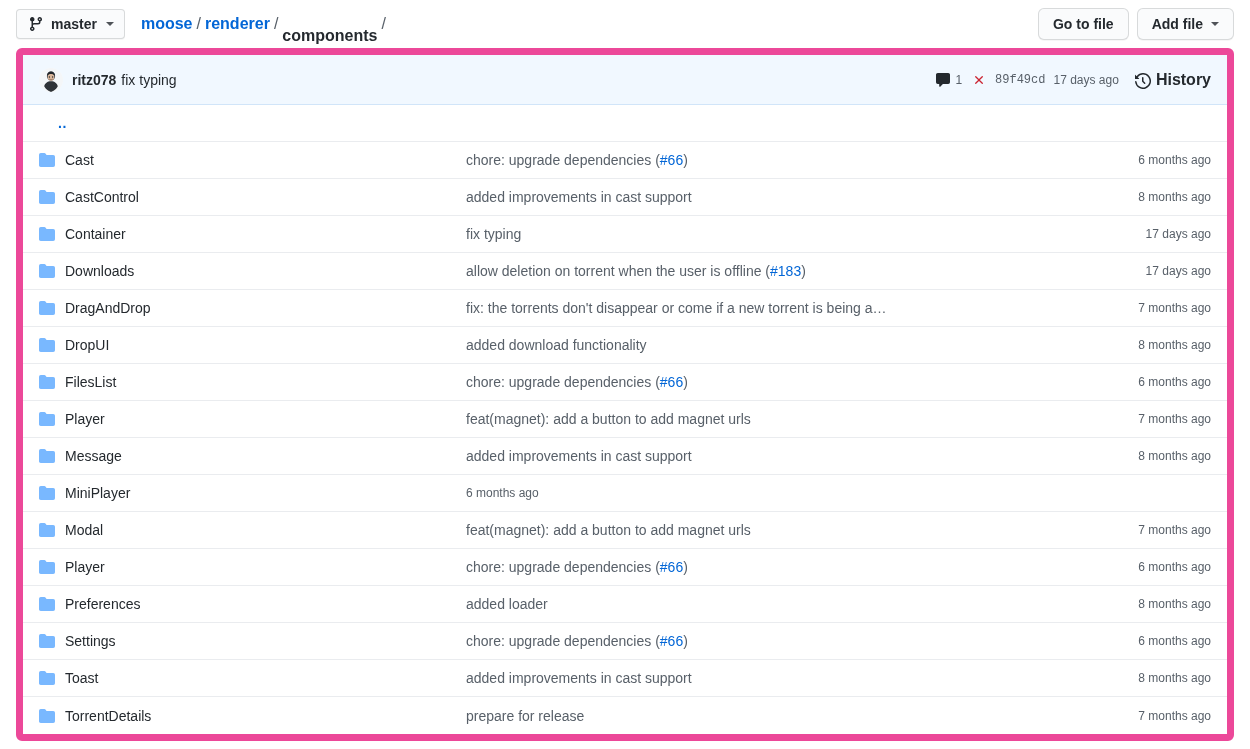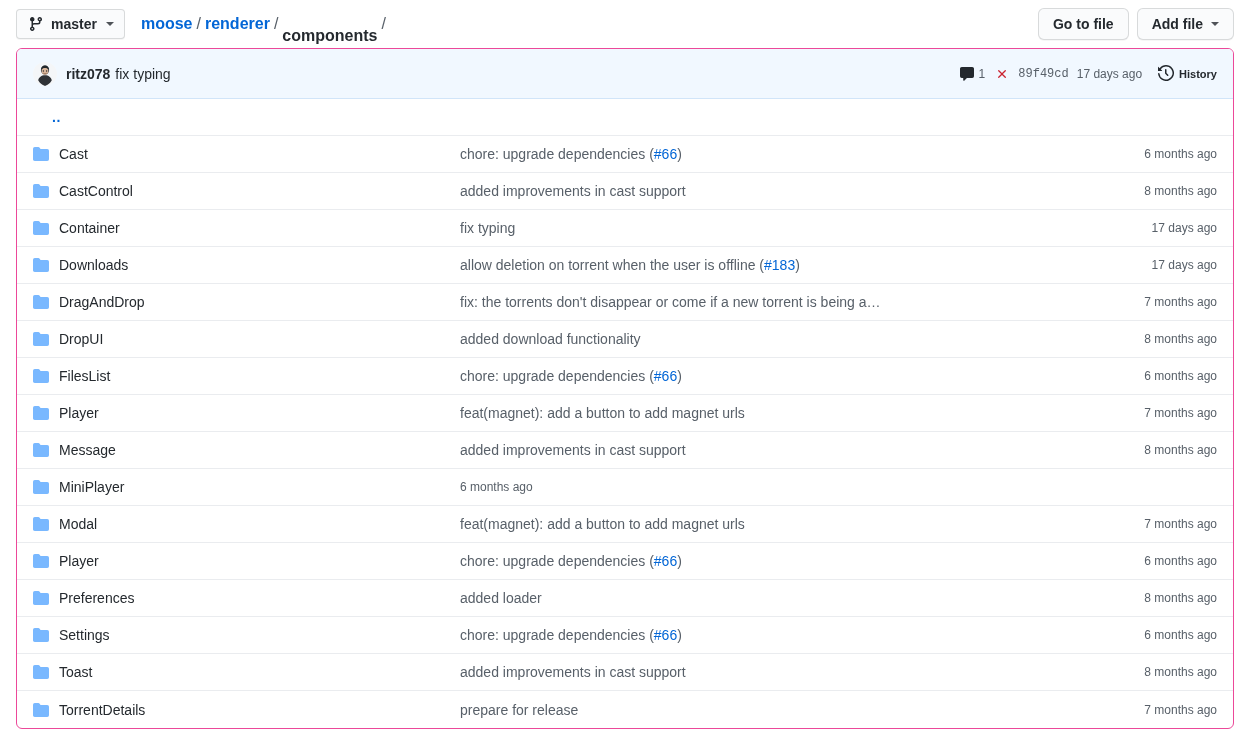--- a/index.html
+++ b/index.html
@@ -104,21 +104,21 @@
     width: 0; height: 0;
     border-left: 4px solid transparent;
     border-right: 4px solid transparent;
     border-top: 4px solid #24292e;
     margin-left: 3px;
     opacity: .8;
   }
 
   
   .filebox {
-    border: 1px solid #ec4899;
+    border: 7px solid #ec4899;
     border-radius: 6px;
     overflow: hidden;
     background: #fff;
   }
 
   
   .commit-header {
     background: #f1f8ff;
     border-bottom: 1px solid #d1e5f9;
     height: 50px;
@@ -188,24 +188,24 @@
     cursor: pointer;
   }
   .commit-time {
     font-size: 12px;
     color: #586069;
     margin-right: 16px;
     white-space: nowrap;
   }
   .history-link {
     display: inline-flex;
-    align-items: flex-start;
+    align-items: flex-end;
     gap: 5px;
     color: #24292e;
-    font-size: 11px;
+    font-size: 16px;
     font-weight: 600;
     text-decoration: none;
     cursor: pointer;
   }
 
   
   .row {
     display: flex;
     align-items: center;
     height: 37px;

